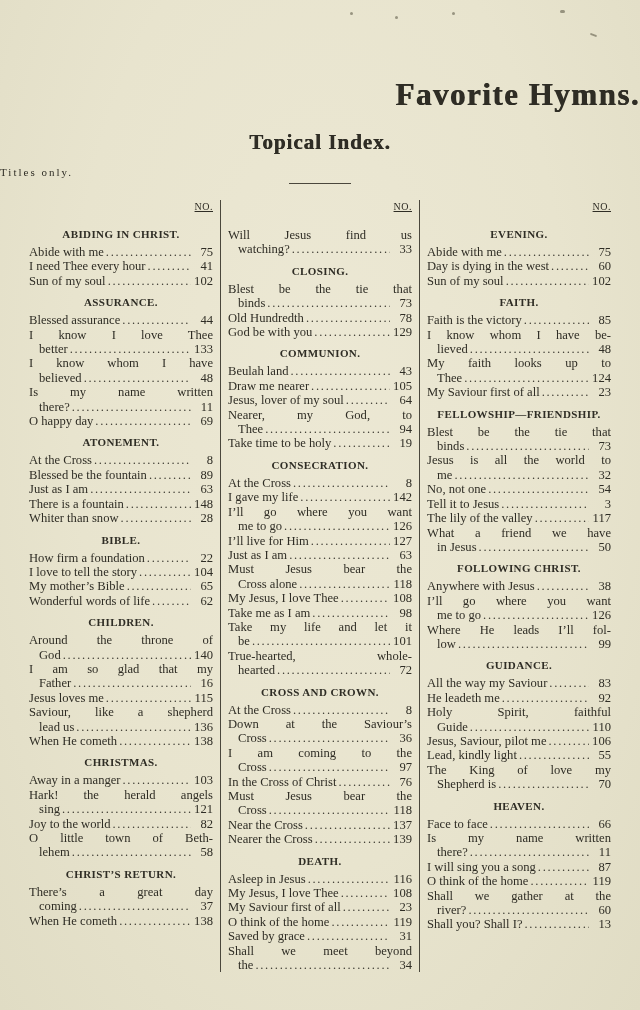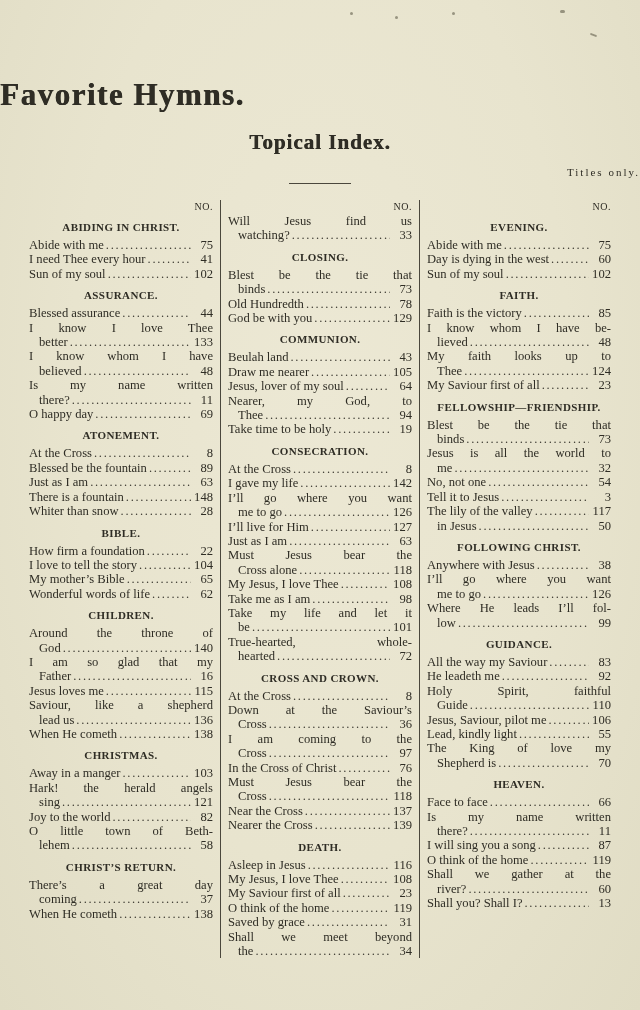--- a/index.html
+++ b/index.html
@@ -11,38 +11,38 @@
   body{
     width:640px;height:1010px;overflow:hidden;
     background:radial-gradient(ellipse at 50% 38%, #ece8d4 0%, #e8e4ce 55%, #e0dcc4 100%);
     color:var(--ink);
     font-family:"Liberation Serif","DejaVu Serif",serif;
     position:relative;
   }
   .speck{position:absolute;background:#55523f;border-radius:50%;opacity:.55;}
   .page{padding-top:78px;}
   .title{
-    text-align:left;
+    text-align:right;
     font-size:31px;
     font-weight:bold;
     letter-spacing:1.5px;
     line-height:34px;
     text-shadow:0.6px 0 0 currentColor;
   }
   .subtitle{
     text-align:center;
     font-size:21px;
     font-weight:bold;
     letter-spacing:1px;
     margin-top:18px;
     line-height:24px;
     text-shadow:0.4px 0 0 currentColor;
   }
   .note{
-    text-align:right;
+    text-align:left;
     font-size:11px;
     letter-spacing:2px;
     margin-top:12px;
     line-height:13px;
     font-family:Liberation Serif, serif;
   }
   .note-rule{
     width:62px;height:1px;background:var(--rule);
     margin:4px auto 0;
   }
@@ -57,21 +57,22 @@
     padding:0 7px;
     font-size:12.6px;
     line-height:14.4px;
   }
   .col + .col{border-left:1px solid var(--rule);}
   .no-label{
     text-align:right;
     font-size:10px;
     line-height:13px;
     letter-spacing:.5px;
-    margin-bottom:1px;
+    margin-bottom:15px;
+    text-decoration:underline;
   }
   .heading{
     text-align:center;
     font-size:11px;
     font-weight:bold;
     letter-spacing:.4px;
     line-height:13px;
     margin:8px 0 4px;
   }
   .section:first-of-type .heading{margin-top:6px;}
@@ -698,20 +699,21 @@
             </div>
           </div>
           <div class="entry">
             <div class="line last">
               <span class="txt">The lily of the valley</span>
               <span class="dots"></span>
               <span class="num">117</span>
             </div>
           </div>
           <div class="entry">
+            <div class="line fill">What a friend we have</div>
             <div class="line indent last">
               <span class="txt">in Jesus</span>
               <span class="dots"></span>
               <span class="num">50</span>
             </div>
           </div>
         </div>
         <div class="section">
           <div class="heading">FOLLOWING CHRIST.</div>
           <div class="entry">

